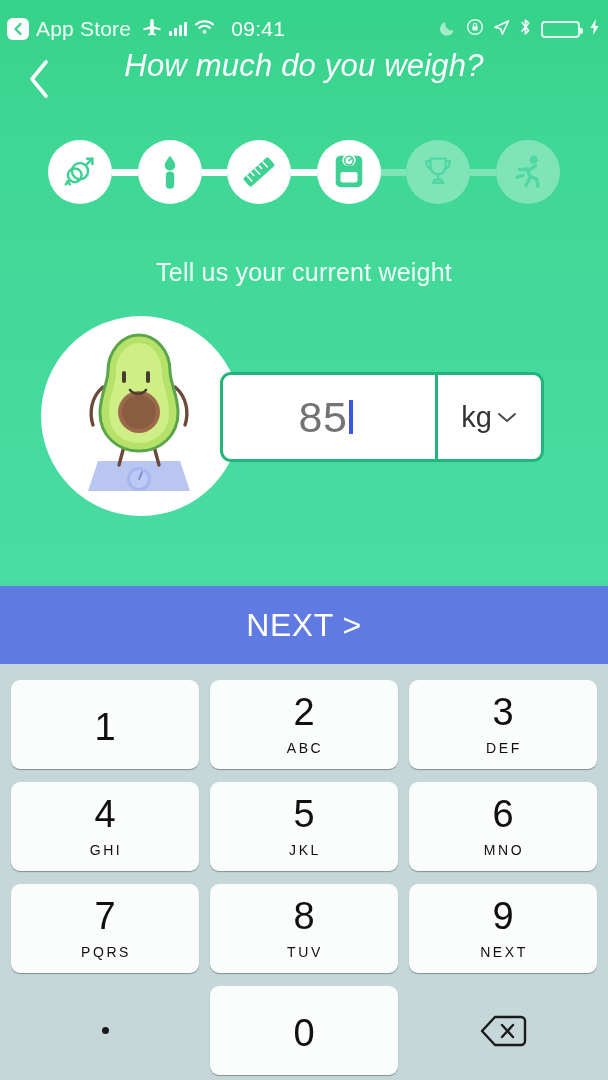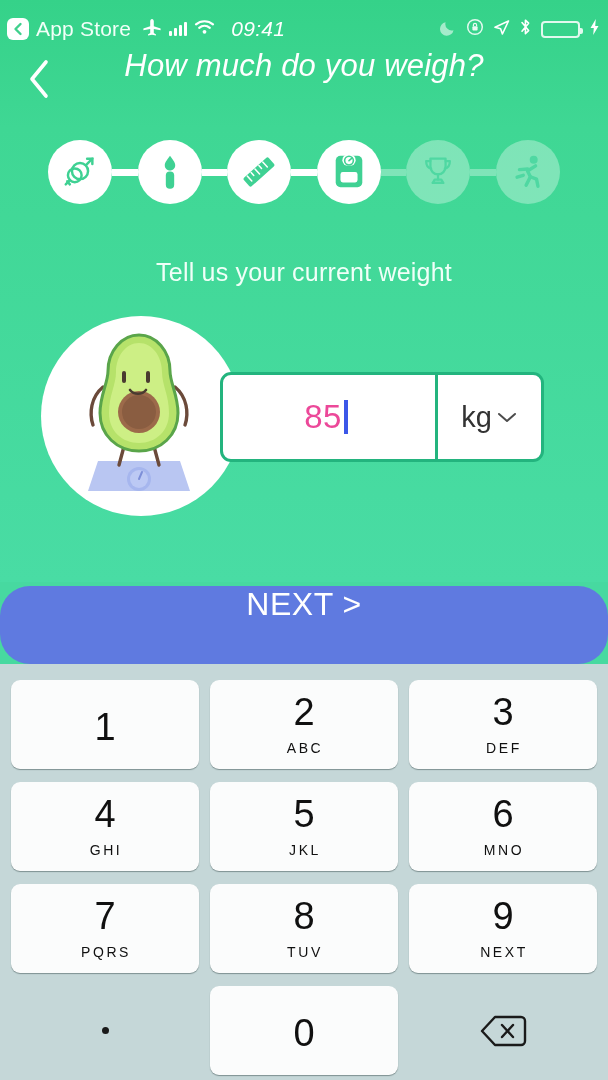--- a/index.html
+++ b/index.html
@@ -30,21 +30,21 @@
     color: #ffffff;
   }
   .sb-left { display: flex; align-items: center; gap: 7px; padding-left: 7px; }
   .sb-back-box {
     width: 22px; height: 22px; border-radius: 6px;
     background: #ffffff;
     display: flex; align-items: center; justify-content: center;
   }
   .sb-appname { font-size: 21px; letter-spacing: .2px; color: #f2fff8; }
   .sb-plane { margin-left: 4px; }
-  .sb-time { font-size: 21px; margin-left: 9px; letter-spacing: .3px; color:#ffffff;font-style:italic;}
+  .sb-time { font-size: 21px; margin-left: 9px; letter-spacing: .3px; color:#ffffff;}
   .sb-right {
     position: absolute; right: 8px; top: 0; height: 34px;
     display: flex; align-items: center; gap: 9px;
   }
   .bars { display:flex; align-items:flex-end; gap:2px; height:14px; }
   .bars i { display:block; width:3px; background:#ffffff; border-radius:1px; }
   .bars i:nth-child(1){height:5px}
   .bars i:nth-child(2){height:8px}
   .bars i:nth-child(3){height:11px}
   .bars i:nth-child(4){height:14px}
@@ -112,41 +112,40 @@
     background: #ffffff;
     border: 3px solid #23b47e;
     border-radius: 11px;
     overflow: hidden;
   }
   .weight-input {
     flex: 1 1 auto; display: flex; align-items: center; justify-content: center;
     position: relative; padding-right: 6px;
   }
   .weight-value {
-    font-size: 33px; color: #ec4899; letter-spacing: .5px;
+    font-size: 43px; color: #737373; letter-spacing: .5px;
   }
   .caret {
     display: inline-block; width: 4px; height: 34px;
     background: #3c57e8; margin-left: 2px; vertical-align: -6px;
   }
   .unit-sel {
     flex: 0 0 106px; border-left: 3px solid #23b47e;
     display: flex; align-items: center; justify-content: center; gap: 4px;
     cursor: pointer;
   }
   .unit-label { font-size: 29px; color: #333333; }
 
   
   .next-btn {
     position: absolute; left: 0; top: 586px;
     width: 608px; height: 78px;
     background: #5f7ae0;
-    display: flex; align-items: flex-start; justify-content: center;
+    display: flex; align-items: center; justify-content: center;
     cursor: pointer;
-    border-radius: 30px;
   }
   .next-label {
     color: #ffffff; font-size: 32px; letter-spacing: .5px;
   }
 
   
   .keypad {
     position: absolute; left: 0; top: 664px;
     width: 608px; height: 416px;
     background: #c5d7d8;

